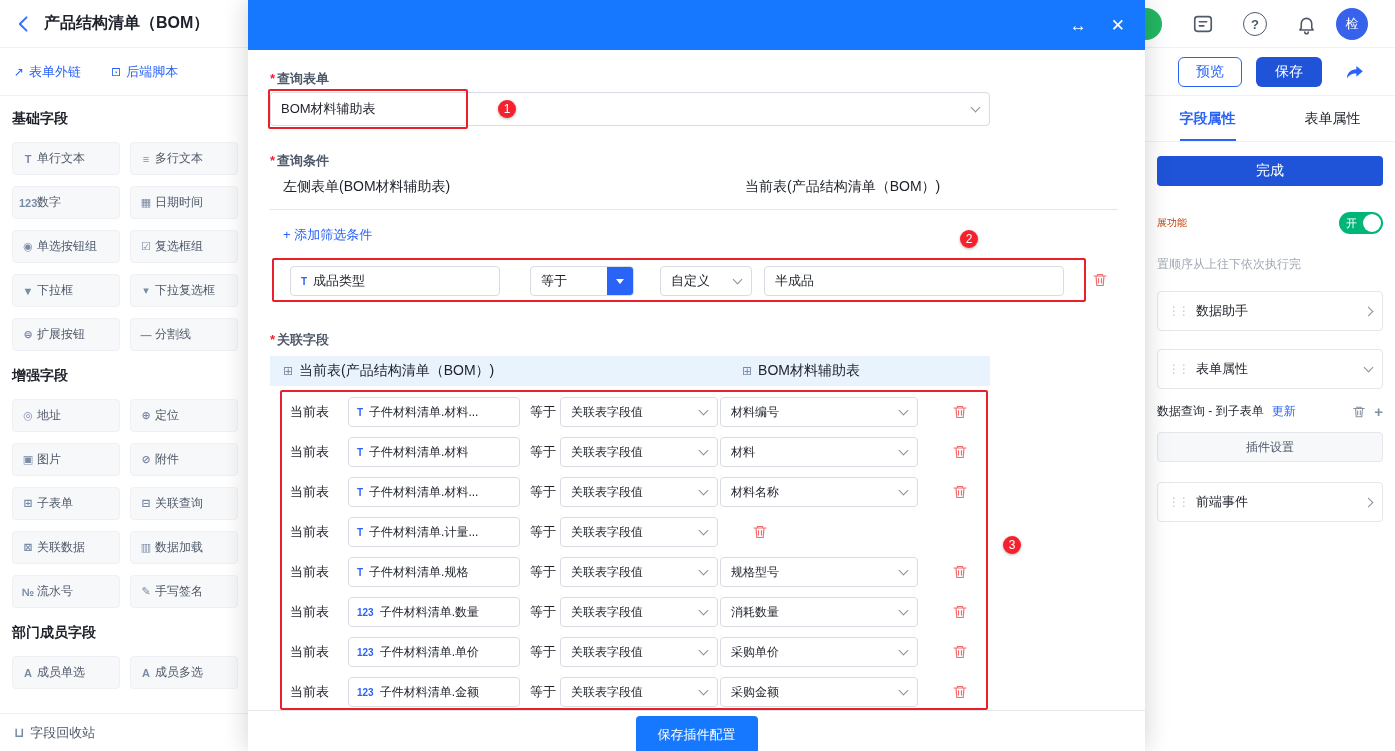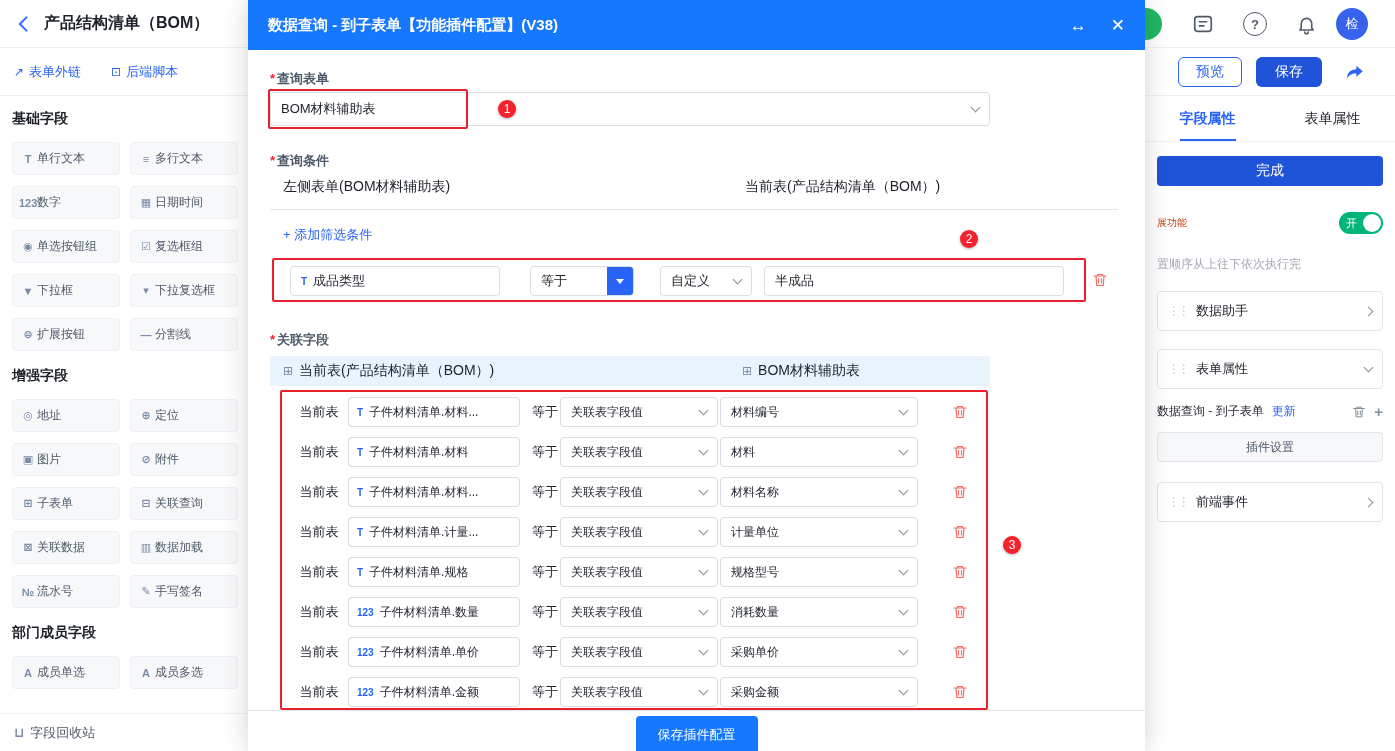--- a/index.html
+++ b/index.html
@@ -101,21 +101,21 @@
   .op-caret .tri { width:0; height:0; border-left:4px solid transparent; border-right:4px solid transparent; border-top:5px solid #fff; }
   .f-type { margin-left:26px; width:92px; height:30px; }
   .f-value { margin-left:12px; width:300px; height:30px; border:1px solid #d9dce3; border-radius:4px; padding:0 10px; font-size:13px; display:flex; align-items:center; }
   .filter-trash { position:absolute; left:844px; top:272px; cursor:pointer; }
   .ficon { color:#2a64f6; font-weight:700; font-size:10px; margin-right:6px; flex:0 0 auto; }
   .rel-header { position:absolute; left:22px; top:356px; width:720px; height:30px; background:#e9f3fe; display:flex; align-items:center; font-size:14px; color:#1d2129; }
   .rel-cell1 { width:450px; padding-left:13px; display:flex; align-items:center; gap:6px; }
   .rel-cell2 { flex:1; padding-left:22px; display:flex; align-items:center; gap:6px; }
   .grid-glyph { color:#7a8ba6; font-size:12px; }
   .rel-rows { position:absolute; left:22px; top:392px; width:770px; }
-  .rrow { display:flex; align-items:center; height:40px; padding-left:20px;text-align:center; }
+  .rrow { display:flex; align-items:center; height:40px; padding-left:20px; }
   .rscope { width:58px; font-size:13px; color:#1d2129; }
   .rfield { width:172px; height:30px; border:1px solid #d9dce3; border-radius:4px; display:flex; align-items:center; padding:0 8px; cursor:pointer; background:#fff; }
   .rfield .rtext { font-size:12px; white-space:nowrap; overflow:hidden; text-overflow:ellipsis; }
   .rop { margin-left:10px; width:30px; font-size:13px; color:#1d2129; }
   .rsel1 { margin-left:0; width:158px; height:30px; font-size:12px; }
   .rsel2 { margin-left:2px; width:198px; height:30px; font-size:12px; }
   .rtrash { margin-left:34px; cursor:pointer; }
   .m-footer { position:absolute; left:0; right:0; bottom:0; height:41px; border-top:1px solid #e5e6eb; background:#fff; display:flex; justify-content:center; }
   .btn-plugin-save { margin-top:5px; width:122px; height:38px; background:#1677ff; color:#fff; border:none; border-radius:4px; font-size:13px; cursor:pointer; }
   svg { display:block; }
@@ -336,21 +336,20 @@
     <div class="rp-box last">
       <span class="drag-dots">⋮⋮</span>
       <span class="rp-box-label">前端事件</span>
       <span class="chev right"></span>
     </div>
   </div>
 </div>
 
 <div class="modal">
   <div class="m-header">
-    <span class="m-title">数据查询 - 到子表单【功能插件配置】(V38)</span>
     <span class="m-hicons">
       <span class="m-hicon">↔</span>
       <span class="m-hicon">✕</span>
     </span>
   </div>
   <div class="m-body">
     <span class="req-label lb1">查询表单</span>
     <div class="sel main-select">
       <span>BOM材料辅助表</span>
       <span class="chev down"></span>
@@ -473,24 +472,20 @@
           <span class="rscope">当前表</span>
           <div class="rfield sel" style="padding:0 8px">
             <span class="ficon">T</span>
             <span class="rtext">子件材料清单.计量...</span>
           </div>
           <span class="rop">等于</span>
           <div class="sel rsel1">
             <span>关联表字段值</span>
             <span class="chev down"></span>
           </div>
-          <div class="sel rsel2">
-            <span>计量单位</span>
-            <span class="chev down"></span>
-          </div>
           <span class="rtrash">
             <svg width="16" height="16" viewBox="0 0 16 16" fill="none" stroke="#f56c6c" stroke-width="1.2" stroke-linecap="round">
               <path d="M2 4h12M5.5 4V2.5h5V4M4 4l.8 9.5h6.4L12 4M6.5 6.5v4.5M9.5 6.5v4.5"></path>
             </svg>
           </span>
         </div>
 
         <div class="rrow">
           <span class="rscope">当前表</span>
           <div class="rfield sel" style="padding:0 8px">

